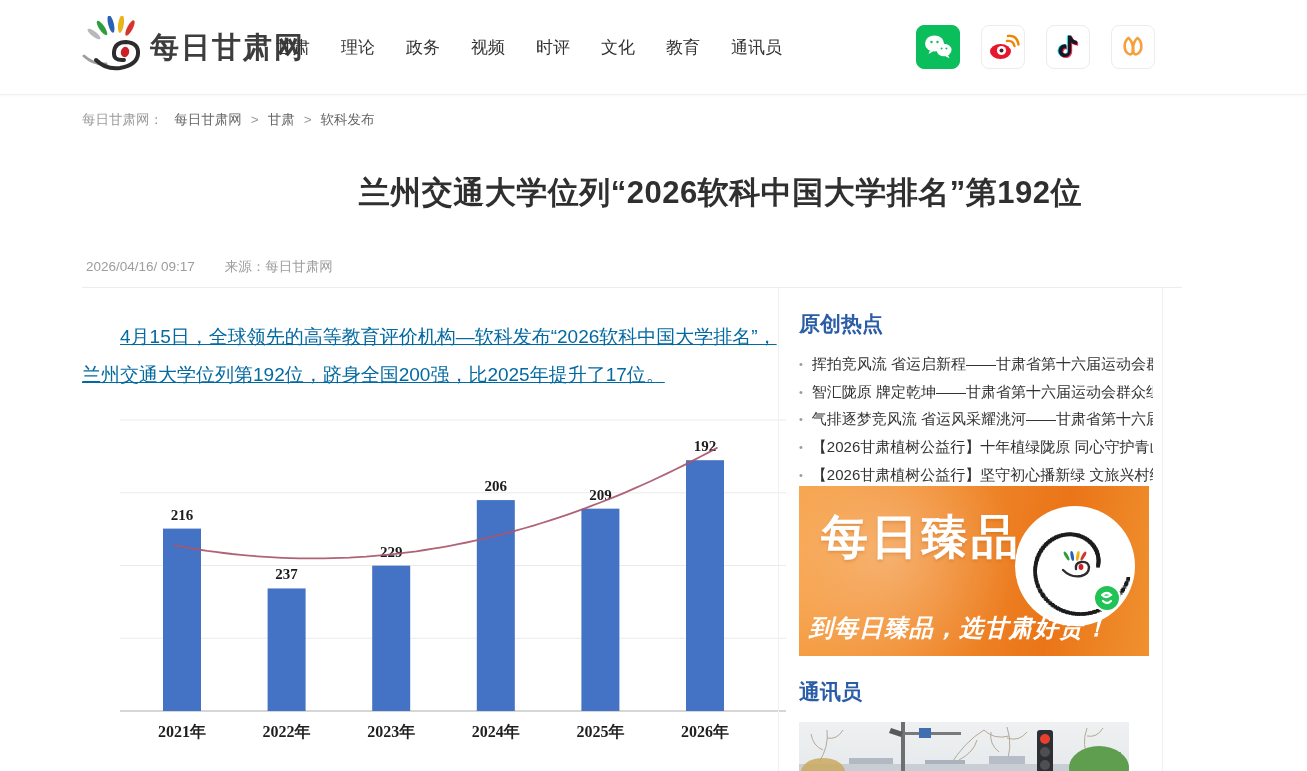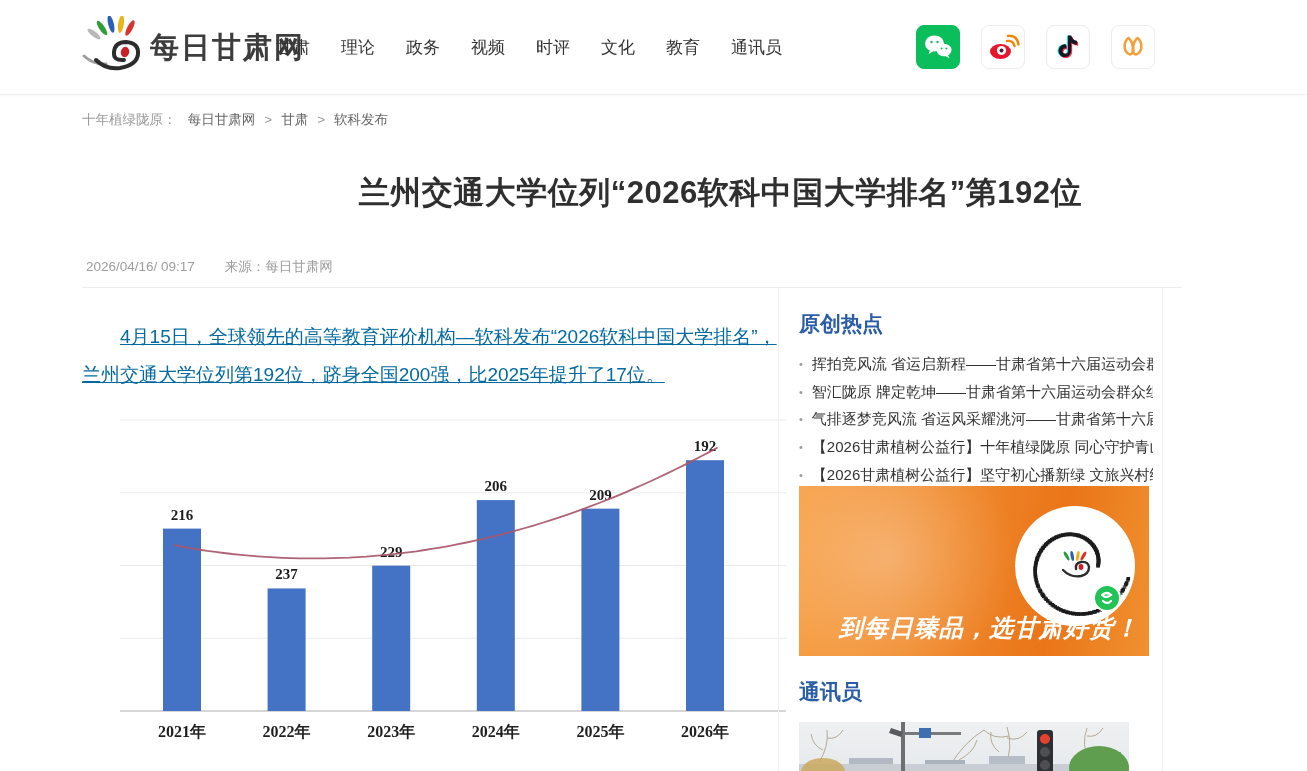--- a/index.html
+++ b/index.html
@@ -44,21 +44,21 @@
     overflow:hidden; cursor:pointer; }
   .hot-list li::before { content:"•"; color:#999; font-size:11px; margin-right:9px; vertical-align:1px; }
 
   .banner { position:absolute; left:20px; top:198px; width:350px; height:170px; cursor:pointer;
     background:linear-gradient(100deg,#f7a34b 0%,#f08a2d 40%,#ea7518 72%,#f0912f 100%); overflow:hidden; }
   .banner::after { content:""; position:absolute; left:-40px; top:-60px; width:260px; height:260px;
     border-radius:50%; background:radial-gradient(circle,rgba(255,255,255,.28),rgba(255,255,255,0) 70%); }
   .b1 { position:absolute; left:22px; top:20px; font-size:47px; font-weight:800; color:#fff; letter-spacing:3px;
     text-shadow:0 2px 3px rgba(170,80,0,.25); z-index:2; }
   .b2 { position:absolute; left:28px; top:86px; font-size:28px; font-weight:700; color:#fff; letter-spacing:14px; z-index:2; }
-  .b3 { position:absolute; left:10px; top:126px; width:330px; text-align:right; font-size:24px; font-weight:700;
+  .b3 { position:absolute; left:10px; top:126px; width:330px; text-align:left; font-size:24px; font-weight:700;
     font-style:italic; color:#fff; font-family:Liberation Serif, serif; letter-spacing:1px; z-index:2; }
   .qr { position:absolute; right:14px; top:20px; width:120px; height:120px; border-radius:50%; background:#fff; z-index:2; }
 
   .photo { position:absolute; left:20px; top:434px; width:330px; height:120px; cursor:pointer; }
 
   text.vlabel { font:bold 15px "Liberation Serif","DejaVu Serif",serif; fill:#1c1c1c; text-anchor:middle; }
   text.xlabel { font:bold 16px "Liberation Serif","DejaVu Serif",serif; fill:#1f1f1f; text-anchor:middle; }
 </style>
 </head>
 <body>
@@ -125,21 +125,21 @@
      <g stroke="#f5a03c" stroke-width="2.6" fill="none" stroke-linecap="round">
        <path d="M12.5 8 c-4.5 3-5.5 12 -0.5 15.5 c3.5 2.3 6-1 5-6.5 c-0.8-4.5-2.5-7.5-4.5-9z"></path>
        <path d="M21.5 8 c4.5 3 5.5 12 0.5 15.5 c-3.5 2.3-6-1-5-6.5 c0.8-4.5 2.5-7.5 4.5-9z"></path>
      </g>
         </svg>
       </div>
     </div>
 </div>
 
 <div class="breadcrumb" id="breadcrumb">
-  <span>十年植绿陇原：</span>
+  <span>每日甘肃网：</span>
 &nbsp;&nbsp;<a>每日甘肃网</a><span class="crumb-sep">&gt;</span><a>甘肃</a><span class="crumb-sep">&gt;</span><a>软科发布</a></div>
 
 <h1 class="page-title">兰州交通大学位列“2026软科中国大学排名”第192位</h1>
 
 <div class="meta">
   <span>2026/04/16/ 09:17</span>
   <span class="src"><span>来源：</span><span>每日甘肃网</span></span>
 </div>
 <div class="divider"></div>
 
@@ -179,20 +179,21 @@
   <div class="side-title hot-title">原创热点</div>
   <ul class="hot-list" id="hotlist">
       <li>挥拍竞风流 省运启新程——甘肃省第十六届运动会群</li>
       <li>智汇陇原 牌定乾坤——甘肃省第十六届运动会群众组</li>
       <li>气排逐梦竞风流 省运风采耀洮河——甘肃省第十六届</li>
       <li>【2026甘肃植树公益行】十年植绿陇原 同心守护青山</li>
       <li>【2026甘肃植树公益行】坚守初心播新绿 文旅兴村绘</li>
     </ul>
 
   <div class="banner">
+    <div class="b1">每日臻品</div>
     <div class="b3">到每日臻品，选甘肃好货！</div>
     <div class="qr">
       <svg id="qrsvg" width="120" height="120" viewBox="0 0 120 120">
           <rect x="81.2" y="58.2" width="3.6" height="3.6" fill="#1c1c1c" opacity="0.7"></rect>
           <rect x="26.20179674413809" y="87.51298885108166" width="3.6" height="3.6" fill="#1c1c1c" opacity="1"></rect>
           <rect x="60.89184472626995" y="27.527655923975885" width="3.6" height="3.6" fill="#1c1c1c" opacity="1"></rect>
           <rect x="89.34318775951567" y="98.82071559265496" width="3.6" height="3.6" fill="#1c1c1c" opacity="1"></rect>
           <rect x="20.209280019457243" y="51.48001256300099" width="3.6" height="3.6" fill="#1c1c1c" opacity="1"></rect>
           <rect x="80.11702853731622" y="44.2581451100756" width="3.6" height="3.6" fill="#1c1c1c" opacity="1"></rect>
           <rect x="46.16202521627258" y="102.98091237392974" width="3.6" height="3.6" fill="#1c1c1c" opacity="1"></rect>

